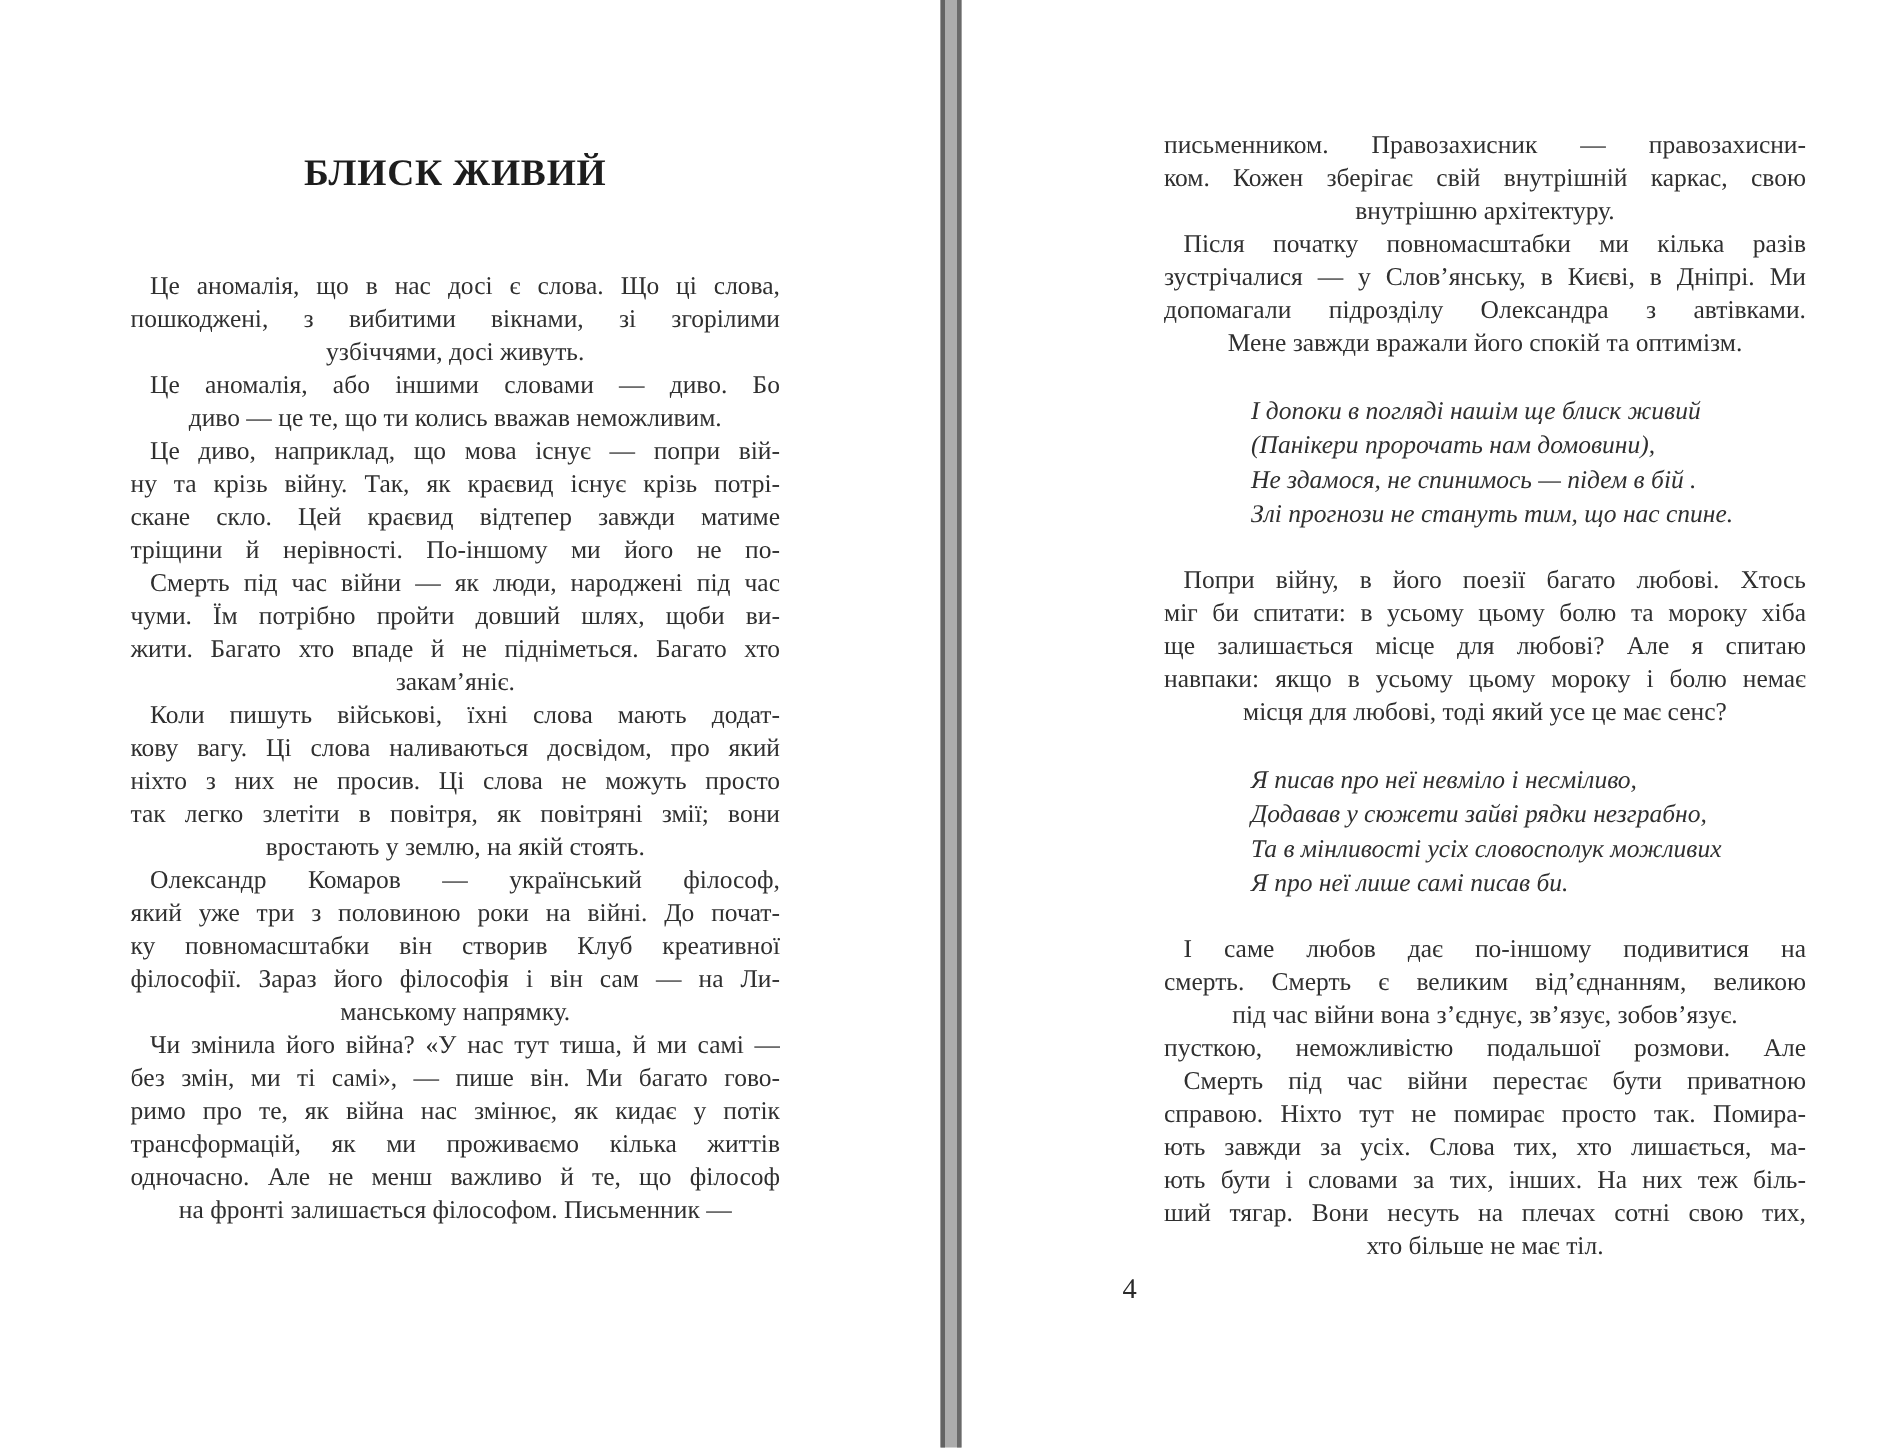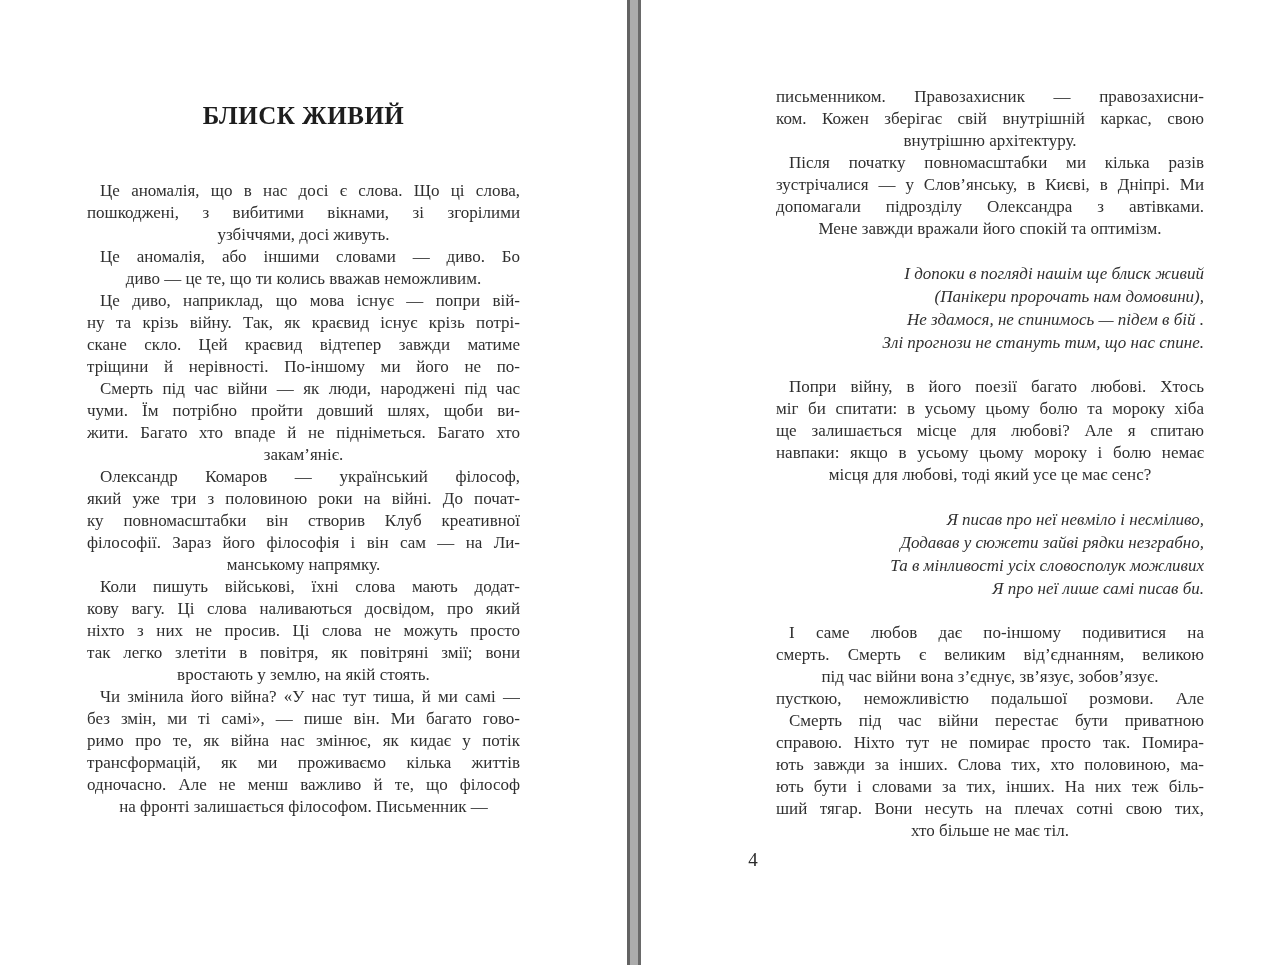--- a/index.html
+++ b/index.html
@@ -33,21 +33,21 @@
     font-size: 17px; line-height: 22px;
     height: 22px; overflow: hidden;
     text-align: justify;
   }
   .line.just::after { content: ""; display: inline-block; width: 100%; height: 0; }
   .line.last { text-align: center; }
   .line.first-indent { text-indent: 13px; }
   .verse { margin: 22px 0 22px 58px; }
   .vline {
     font-size: 17px; line-height: 23px;
-    font-style: italic; text-align: right;
+    font-style: italic; text-align: left;
   }
   .page-number {
     position: absolute;
     left: 740px; top: 848px;
     width: 26px; text-align: center;
     font-size: 19px; line-height: 24px;
     color: #2a2a2a;
   }
 </style>
 </head>
@@ -73,32 +73,32 @@
           <div class="line just">скане скло. Цей краєвид відтепер завжди матиме</div>
           <div class="line just">тріщини й нерівності. По-іншому ми його не по-</div>
         </div>
         <div class="para">
           <div class="line just first-indent">Смерть під час війни — як люди, народжені під час</div>
           <div class="line just">чуми. Їм потрібно пройти довший шлях, щоби ви-</div>
           <div class="line just">жити. Багато хто впаде й не підніметься. Багато хто</div>
           <div class="line last">закам’яніє.</div>
         </div>
         <div class="para">
+          <div class="line just first-indent">Коли пишуть військові, їхні слова мають додат-</div>
+          <div class="line just">кову вагу. Ці слова наливаються досвідом, про який</div>
+          <div class="line just">ніхто з них не просив. Ці слова не можуть просто</div>
+          <div class="line just">так легко злетіти в повітря, як повітряні змії; вони</div>
+          <div class="line last">вростають у землю, на якій стоять.</div>
+        </div>
+        <div class="para">
           <div class="line just first-indent">Олександр Комаров — український філософ,</div>
           <div class="line just">який уже три з половиною роки на війні. До почат-</div>
           <div class="line just">ку повномасштабки він створив Клуб креативної</div>
           <div class="line just">філософії. Зараз його філософія і він сам — на Ли-</div>
           <div class="line last">манському напрямку.</div>
-        </div>
-        <div class="para">
-          <div class="line just first-indent">Коли пишуть військові, їхні слова мають додат-</div>
-          <div class="line just">кову вагу. Ці слова наливаються досвідом, про який</div>
-          <div class="line just">ніхто з них не просив. Ці слова не можуть просто</div>
-          <div class="line just">так легко злетіти в повітря, як повітряні змії; вони</div>
-          <div class="line last">вростають у землю, на якій стоять.</div>
         </div>
         <div class="para">
           <div class="line just first-indent">Чи змінила його війна? «У нас тут тиша, й ми самі —</div>
           <div class="line just">без змін, ми ті самі», — пише він. Ми багато гово-</div>
           <div class="line just">римо про те, як війна нас змінює, як кидає у потік</div>
           <div class="line just">трансформацій, як ми проживаємо кілька життів</div>
           <div class="line just">одночасно. Але не менш важливо й те, що філософ</div>
           <div class="line last">на фронті залишається філософом. Письменник —</div>
         </div>
       </div>
@@ -140,21 +140,21 @@
         </div>
         <div class="para">
           <div class="line just first-indent">І саме любов дає по-іншому подивитися на</div>
           <div class="line just">смерть. Смерть є великим від’єднанням, великою</div>
           <div class="line last">під час війни вона з’єднує, зв’язує, зобов’язує.</div>
           <div class="line just">пусткою, неможливістю подальшої розмови. Але</div>
         </div>
         <div class="para">
           <div class="line just first-indent">Смерть під час війни перестає бути приватною</div>
           <div class="line just">справою. Ніхто тут не помирає просто так. Помира-</div>
-          <div class="line just">ють завжди за інших. Слова тих, хто половиною, ма-</div>
+          <div class="line just">ють завжди за усіх. Слова тих, хто лишається, ма-</div>
           <div class="line just">ють бути і словами за тих, інших. На них теж біль-</div>
           <div class="line just">ший тягар. Вони несуть на плечах сотні свою тих,</div>
           <div class="line last">хто більше не має тіл.</div>
         </div>
       </div>
   </div>
 
   <div class="page-number">4</div>
 
 </div>

